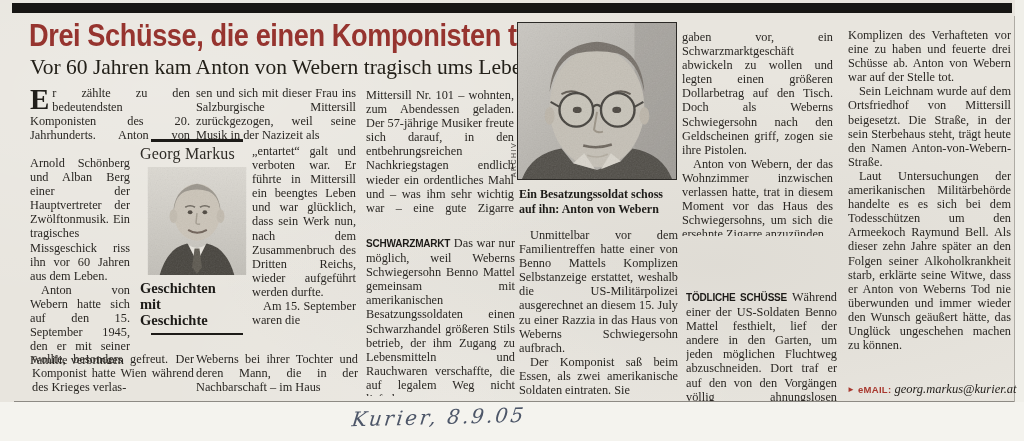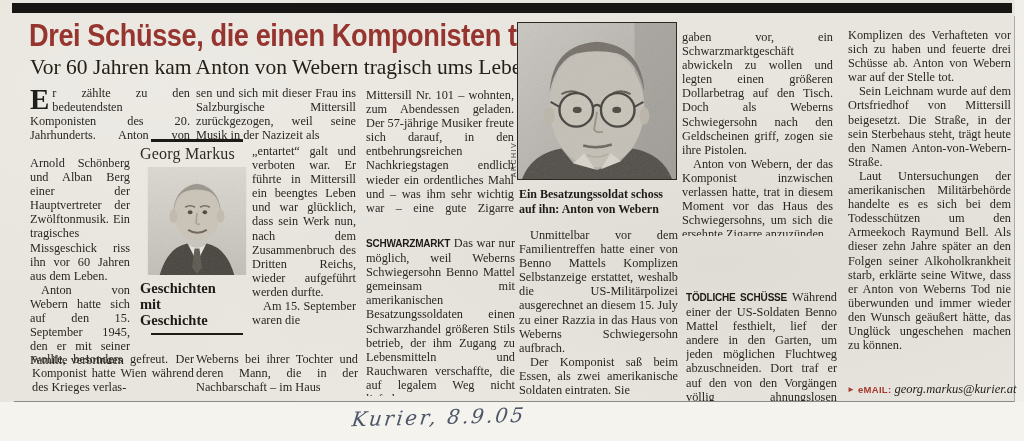--- a/index.html
+++ b/index.html
@@ -176,29 +176,29 @@
   <div class="credit">ARCHIV</div>
   <div class="photoCaption">Ein Besatzungssoldat schoss auf ihn: Anton von Webern</div>
 
   <div class="seg bodytext" style="left:519px; top:228px; width:159px; height:170px;">
     <p class="indent">Unmittelbar vor dem Familientreffen hatte einer von Benno Mattels Komplizen Selbstanzeige erstattet, weshalb die US-Militärpolizei ausgerechnet an diesem 15. July zu einer Razzia in das Haus von Weberns Schwiegersohn aufbrach.</p>
     <p class="indent">Der Komponist saß beim Essen, als zwei amerikanische Soldaten eintraten. Sie</p>
   </div>
 
   <div class="seg bodytext" style="left:682px; top:30px; width:151px; height:206px;">
     <p>gaben vor, ein Schwarzmarktgeschäft abwickeln zu wollen und legten einen größeren Dollarbetrag auf den Tisch. Doch als Weberns Schwiegersohn nach den Geldscheinen griff, zogen sie ihre Pistolen.</p>
-    <p class="indent">Anton von Webern, der das Komponist inzwischen verlassen hatte, trat in diesem Moment vor das Haus des Schwiegersohns, um sich die ersehnte Zigarre anzuzünden.</p>
+    <p class="indent">Anton von Webern, der das Wohnzimmer inzwischen verlassen hatte, trat in diesem Moment vor das Haus des Schwiegersohns, um sich die ersehnte Zigarre anzuzünden.</p>
   </div>
   <div class="seg bodytext" style="left:686px; top:250px; width:151px; height:148px;margin-top:40px;">
     <p><span class="runHead">TÖDLICHE SCHÜSSE</span> <span>Während einer der US-Soldaten Benno Mattel festhielt, lief der andere in den Garten, um jeden möglichen Fluchtweg abzuschneiden. Dort traf er auf den von den Vorgängen völlig ahnungslosen Komponisten.</span></p>
     <p class="indent">Der Soldat glaubte, einen</p>
   </div>
 
   <div class="seg bodytext" style="left:848px; top:28px; width:163px; height:352px;">
-    <p>Komplizen des Verhafteten vor sich zu haben und feuerte drei Schüsse ab. Anton von Webern war auf der Stelle tot.</p>
+    <p>Komplizen des Verhafteten vor eine zu haben und feuerte drei Schüsse ab. Anton von Webern war auf der Stelle tot.</p>
     <p class="indent">Sein Leichnam wurde auf dem Ortsfriedhof von Mittersill beigesetzt. Die Straße, in der sein Sterbehaus steht, trägt heute den Namen Anton-von-Webern-Straße.</p>
     <p class="indent">Laut Untersuchungen der amerikanischen Militärbehörde handelte es es sich bei dem Todesschützen um den Armeekoch Raymund Bell. Als dieser zehn Jahre später an den Folgen seiner Alkoholkrankheit starb, erklärte seine Witwe, dass er Anton von Weberns Tod nie überwunden und immer wieder den Wunsch geäußert hätte, das Unglück ungeschehen machen zu können.</p>
   </div>
 
   <div class="emailRow">
     <span class="emailArrow">►</span>
     <span class="emailLabel">eMAIL:</span>
     <span class="emailAddr">georg.markus@kurier.at</span>
   </div>
 

